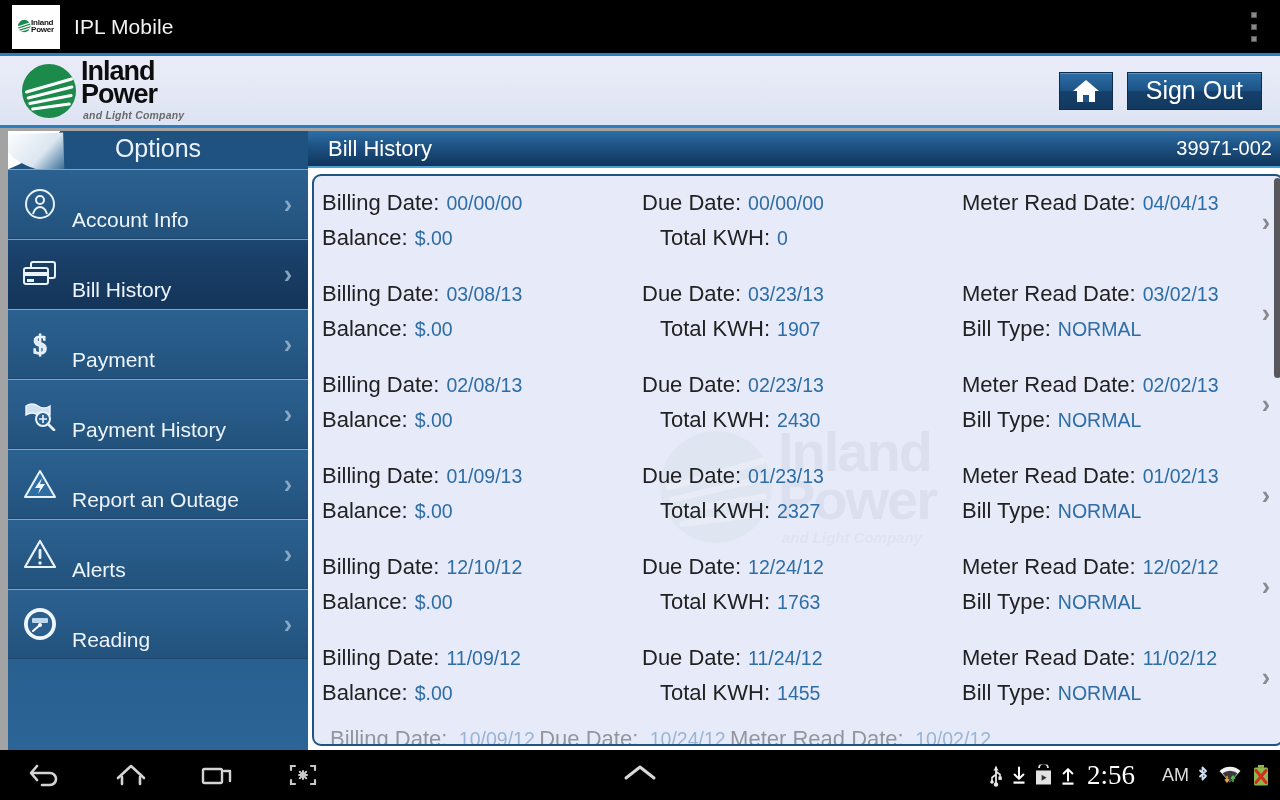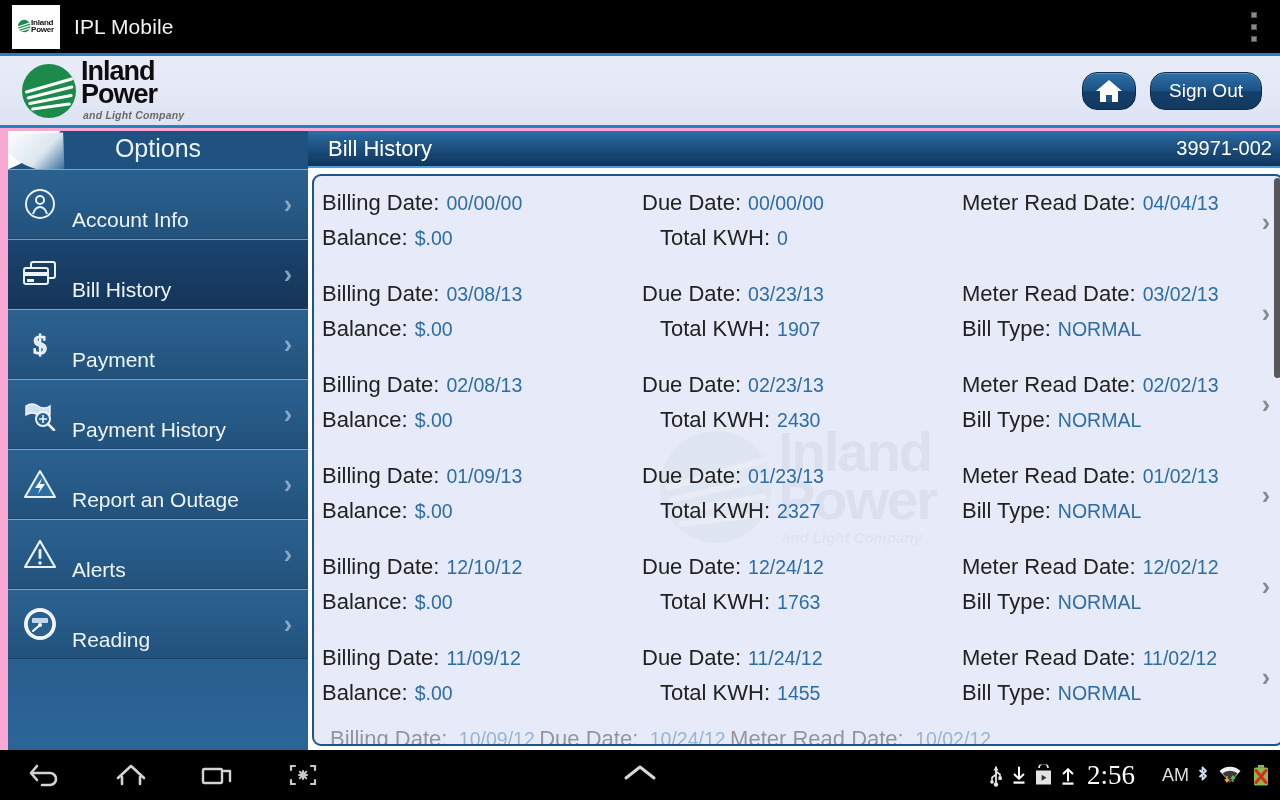--- a/index.html
+++ b/index.html
@@ -10,21 +10,21 @@
     height: 800px;
     overflow: hidden;
     background: #000;
     font-family: "Liberation Sans", sans-serif;
   }
 
   #screen {
     position: relative;
     width: 1280px;
     height: 800px;
-    background: #f9a8d4;
+    background: #a3a3a3;
   }
 
   
   #android-titlebar {
     position: absolute;
     top: 0; left: 0;
     width: 1280px;
     height: 56px;
     background: #000;
     display: flex;
@@ -145,23 +145,23 @@
     font-weight: bold;
     color: #6a6a6a;
     margin-top: 3px;
     margin-left: 2px;
     letter-spacing: 0.2px;
   }
   #brand-actions { display: flex; align-items: center; gap: 14px; }
   .hdr-btn {
     background: linear-gradient(180deg, #2d6fa8 0%, #1d5386 48%, #15406b 52%, #12395f 100%);
     border: 1px solid #0e2c4a;
-    border-radius: 15px;
+    border-radius: 0;
     color: #fff;
-    font-size: 19px;
+    font-size: 25px;
     height: 38px;
     display: flex;
     align-items: center;
     justify-content: center;
     cursor: pointer;
     box-shadow: inset 0 1px 0 rgba(255,255,255,.25);
   }
   #home-button { width: 54px; }
   #signout-button { padding: 0 18px; }
   .house {

